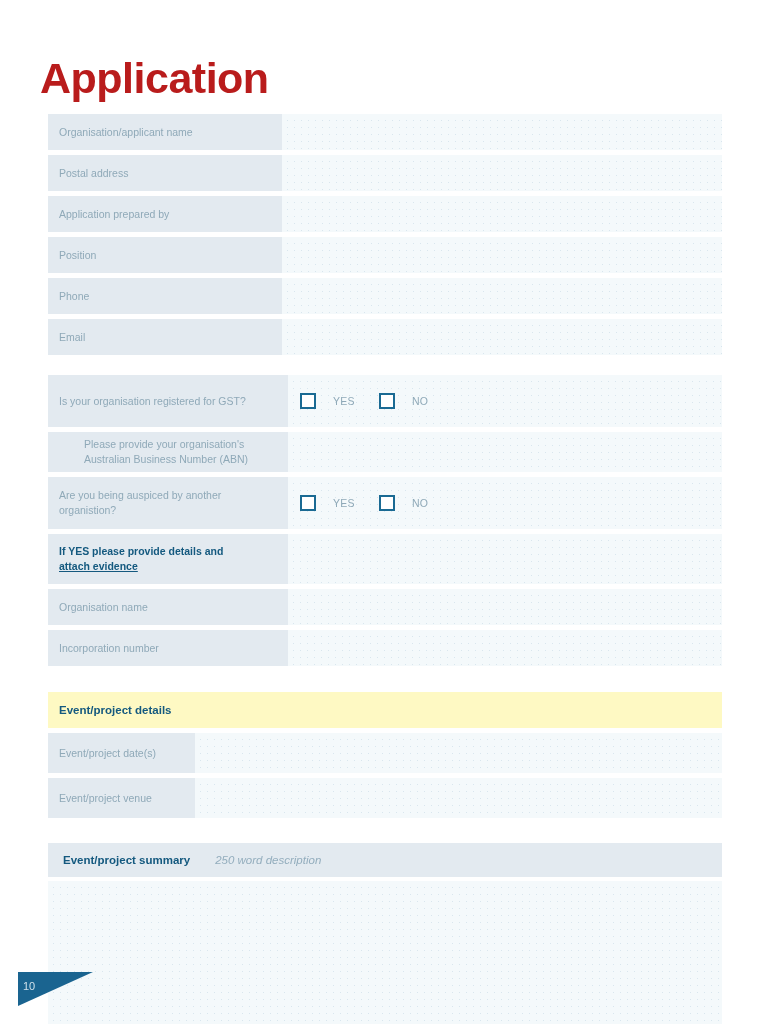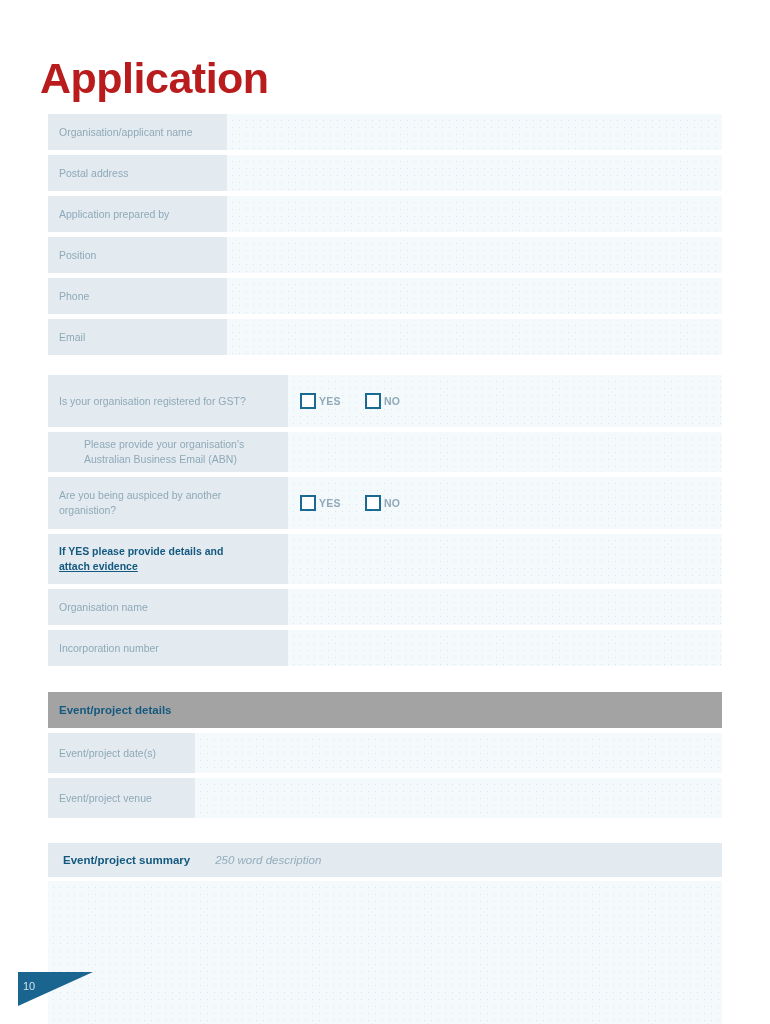--- a/index.html
+++ b/index.html
@@ -74,21 +74,21 @@
     background-size: 7px 7px;
     background-position: 2px 3px;
     display: flex;
     align-items: center;
     padding-left: 10px;
     box-sizing: border-box;
     gap: 0;
   }
 
   
-  .sec1 .label-cell { width: 179px; height: 36px; }
+  .sec1 .label-cell { width: 234px; height: 36px; }
   .sec1 .row { margin-bottom: 5px; }
 
   
   .sec2 { margin-top: 20px; }
   .sec2 .label-cell { width: 240px; }
   .sec2 .row { margin-bottom: 5px; }
   .sec2 .r-gst .label-cell,
   .sec2 .r-auspice .label-cell { height: 52px; }
   .sec2 .r-abn .label-cell { height: 40px; padding-left: 36px; }
   .sec2 .r-ifyes .label-cell { height: 50px; }
@@ -98,41 +98,40 @@
   
   .check-group {
     display: flex;
     align-items: center;
     gap: 10px;
     padding-left: 2px;
   }
   .check-opt {
     display: flex;
     align-items: center;
-    gap: 3px;
-    font-weight: bold;
+    gap: 17px;
   }
   .checkbox {
     width: 16px;
     height: 16px;
     background: #ffffff;
     border: 2px solid #1a6a93;
     box-sizing: border-box;
     flex: 0 0 auto;
   }
   .check-label {
     font-size: 10.5px;
     color: #8fa9b8;
     letter-spacing: 0.3px;
   }
   .check-opt + .check-opt { margin-left: 14px; }
 
   
   .section-bar {
-    background: #a3a3a3;
+    background: #fef9c3;
     height: 36px;
     display: flex;
     align-items: center;
     padding-left: 11px;
     box-sizing: border-box;
     color: #14597f;
     font-weight: bold;
     font-size: 11.5px;
   }
   .sec3 { margin-top: 26px; }
@@ -252,21 +251,21 @@
               <span class="check-label">NO</span>
             </div>
           </div>
         </div>
       </div>
 
       <div class="row r-abn">
         <div class="label-cell two-line">
           <span>
             <span>Please provide your organisation's</span><br>
-            <span>Australian Business Email (ABN)</span>
+            <span>Australian Business Number (ABN)</span>
           </span>
         </div>
         <div class="input-cell"></div>
       </div>
 
       <div class="row r-auspice">
         <div class="label-cell two-line">
           <span>
             <span>Are you being auspiced by another</span><br>
             <span>organistion?</span>

